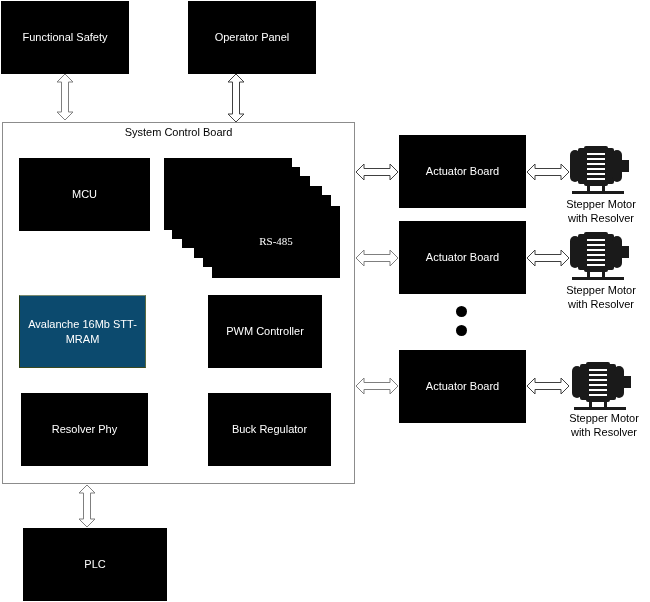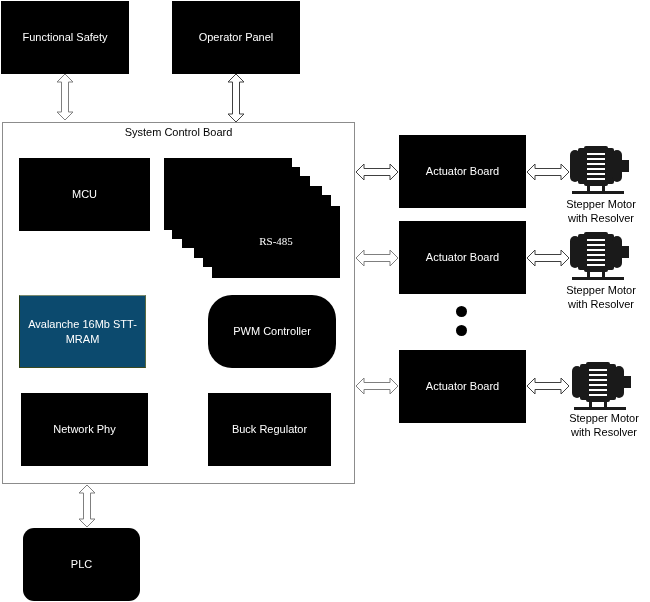--- a/index.html
+++ b/index.html
@@ -23,21 +23,21 @@
     .motor { position: absolute; width: 66px; height: 48px; }
     .motor-label { position: absolute; width: 90px; text-align: center; font-size: 11px;
                    color: #000; line-height: 1.3; }
   </style>
 </head>
 <body>
 
 <div class="blk" style="left:1px; top:1px; width:128px; height:73px;">
   <span>Functional Safety</span>
 </div>
-<div class="blk" style="left:172px; top:1px; width:128px; height:73px;">
+<div class="blk" style="left:188px; top:1px; width:128px; height:73px;">
   <span>Operator Panel</span>
 </div>
 
 <div class="board">
   <div class="board-title">System Control Board</div>
 </div>
 
 <div class="blk" style="left:19px; top:158px; width:131px; height:73px;">
   <span>MCU</span>
 </div>
@@ -49,33 +49,33 @@
   <div class="rs-layer" style="left:194px; top:186px;"></div>
   <div class="rs-layer" style="left:203px; top:195px;"></div>
   <div class="rs-layer" style="left:212px; top:206px;"></div>
   <div class="rs-label">RS-485</div>
 </div>
 
 <div class="blk green" style="left:19px; top:295px; width:127px; height:73px; padding:0 4px;">
   <span>Avalanche 16Mb STT-MRAM</span>
 </div>
 
-<div class="blk" style="left:208px; top:295px; width:128px; height:73px;border-radius:24px;">
+<div class="blk" style="left:208px; top:295px; width:114px; height:73px;">
   <span>PWM Controller</span>
 </div>
 
 <div class="blk" style="left:21px; top:393px; width:127px; height:73px;">
-  <span>Network Phy</span>
+  <span>Resolver Phy</span>
 </div>
 
 <div class="blk" style="left:208px; top:393px; width:123px; height:73px;">
   <span>Buck Regulator</span>
 </div>
 
-<div class="blk" style="left:23px; top:528px; width:117px; height:73px;border-radius:11px;">
+<div class="blk" style="left:23px; top:528px; width:144px; height:73px;">
   <span>PLC</span>
 </div>
 
 <div class="blk" style="left:399px; top:135px; width:127px; height:73px;">
   <span>Actuator Board</span>
 </div>
 <div class="blk" style="left:399px; top:221px; width:127px; height:73px;">
   <span>Actuator Board</span>
 </div>
 <div class="blk" style="left:399px; top:350px; width:127px; height:73px;">

